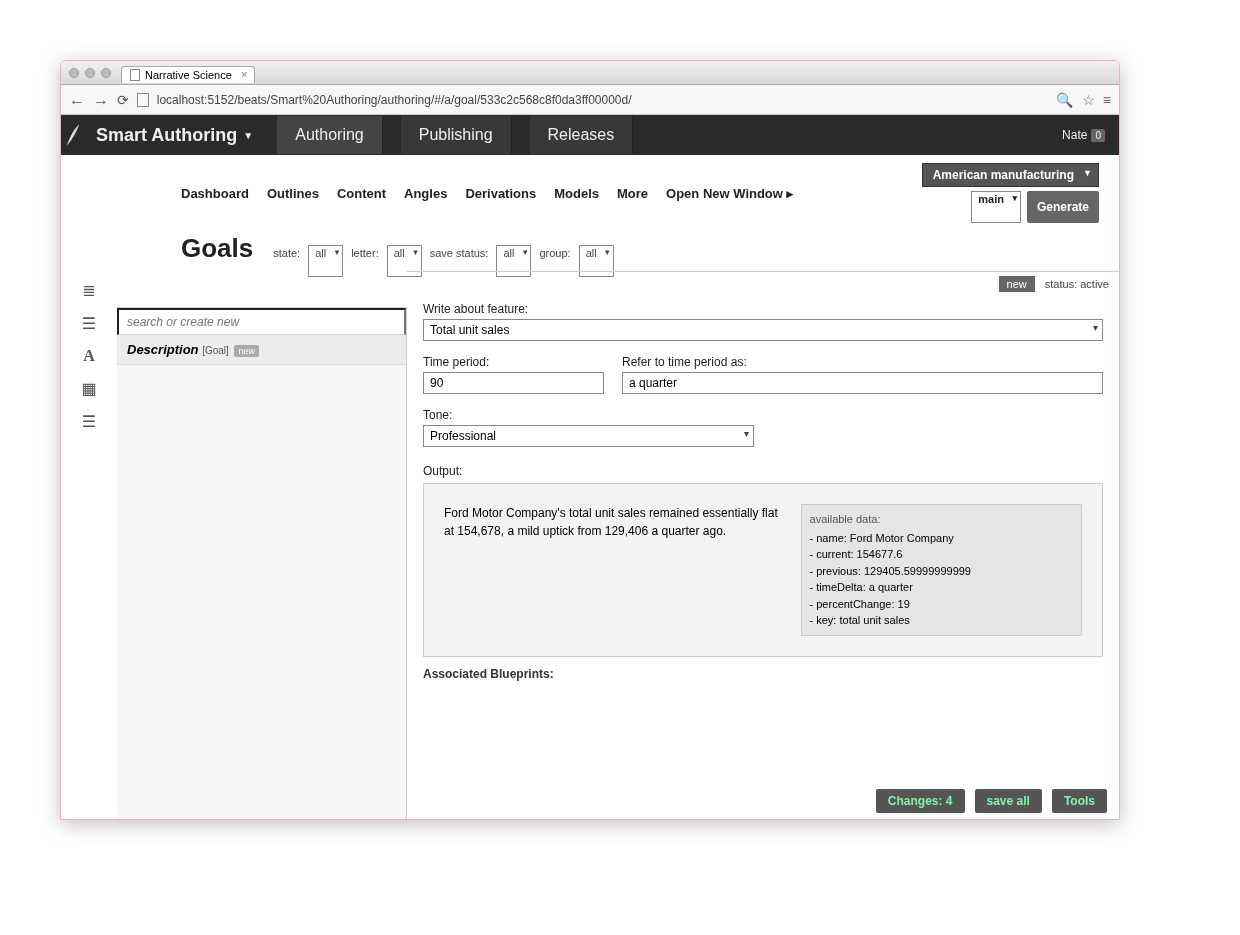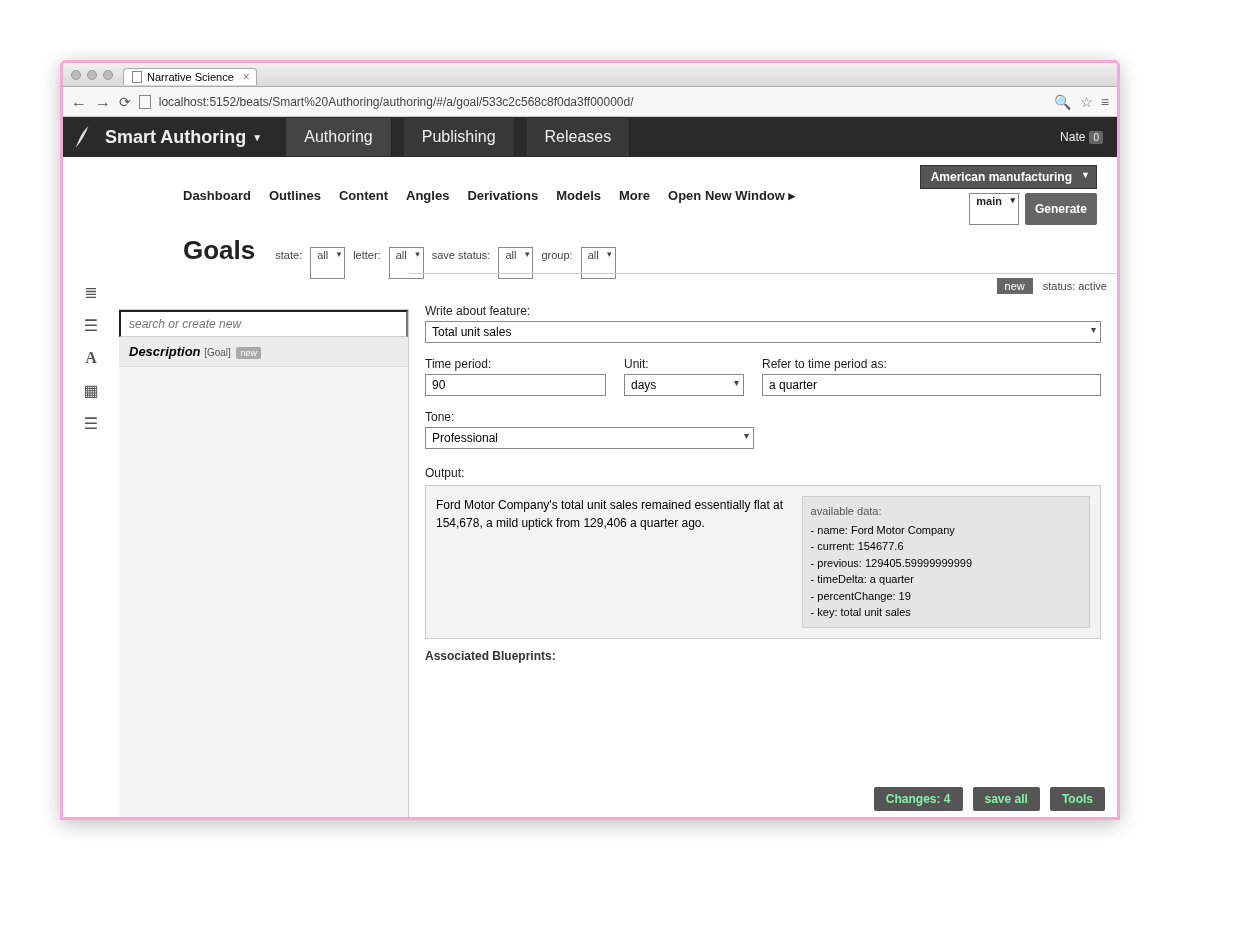--- a/index.html
+++ b/index.html
@@ -1,35 +1,35 @@
 <!DOCTYPE html>
 <html><head>
 <meta charset="utf-8">
 <style>
 * { box-sizing: border-box; margin: 0; padding: 0; font-family: Arial, Helvetica, sans-serif; }
 body { background: #fff; width: 1240px; height: 935px; padding: 60px; }
-.window { width: 1060px; height: 760px; border: 3px solid #f9a8d4; border-radius: 6px 6px 0 0; box-shadow: 0 4px 20px rgba(0,0,0,0.25); overflow: hidden; background: #fff; position: relative; }
+.window { width: 1060px; height: 760px; border: 1px solid #f9a8d4; border-radius: 6px 6px 0 0; box-shadow: 0 4px 20px rgba(0,0,0,0.25); overflow: hidden; background: #fff; position: relative; }
 .titlebar { height: 24px; background: linear-gradient(#f0f0f0,#d9d9d9); border-bottom: 1px solid #aaa; display: flex; align-items: center; padding: 0 8px; }
 .traffic { display: flex; gap: 6px; margin-right: 10px; }
 .traffic span { width: 10px; height: 10px; border-radius: 50%; background: #bbb; border: 1px solid #999; }
 .tab { background: #fff; border: 1px solid #aaa; border-bottom: none; border-radius: 4px 4px 0 0; padding: 2px 22px 2px 8px; font-size: 11px; display: flex; align-items: center; gap: 5px; position: relative; top: 2px; }
 .tab .pageicon { width: 10px; height: 12px; border: 1px solid #888; display: inline-block; }
 .tab .x { color: #888; font-size: 12px; position: absolute; right: 6px; }
 .addrbar { height: 30px; display: flex; align-items: center; padding: 0 8px; gap: 8px; border-bottom: 1px solid #ccc; background: #f7f7f7; }
 .nav-arrow { font-size: 16px; color: #555; cursor: pointer; }
 .reload { font-size: 14px; color: #555; cursor: pointer; }
 .url-prefix { width: 12px; height: 14px; border: 1px solid #888; display: inline-block; }
 .url { flex: 1; font-size: 12px; color: #444; }
 .addr-right { display: flex; gap: 8px; align-items: center; color: #666; }
 .addr-right span { font-size: 14px; }
-.app-header { height: 40px; background: #2a2a2a; display: flex; align-items: center; color: #eee; padding: 0 14px 0 10px; font-size: 15px; }
+.app-header { height: 40px; background: #2a2a2a; display: flex; align-items: center; color: #eee; padding: 0 14px 0 3px; font-size: 15px; }
 .feather { width: 18px; height: 26px; margin-right: 14px; }
 .brand { font-weight: bold; font-size: 18px; margin-right: 6px; }
 .brand-caret { font-size: 10px; margin-right: 24px; }
-.topnav { display: flex; gap: 12px; }
+.topnav { display: flex; gap: 18px; }
 .topnav div { padding: 10px 18px; font-size: 16px; cursor: pointer; background: #383838; border-right: 1px solid #222; }
 .topnav div.active { background: #444; }
 .user { margin-left: auto; font-size: 12px; display: flex; align-items: center; gap: 4px; }
 .user .badge { background: #666; padding: 1px 4px; border-radius: 2px; font-size: 10px; }
 .subnav { padding: 8px 0 6px 120px; display: flex; align-items: center; gap: 18px; font-size: 13px; font-weight: bold; color: #222; }
 .subnav .right { margin-left: auto; margin-right: 20px; display: flex; flex-direction: column; align-items: flex-end; gap: 4px; }
 .proj-select { background: #555; color: #fff; padding: 4px 24px 4px 10px; border: 1px solid #333; font-size: 12px; font-weight: bold; position: relative; }
 .proj-select::after { content: "▼"; position: absolute; right: 6px; font-size: 9px; }
 .gen-row { display: flex; gap: 6px; }
 .mini-select { border: 1px solid #888; padding: 1px 16px 17px 6px; font-size: 11px; background: #fff; position: relative; }
@@ -55,21 +55,21 @@
 .row { display: flex; gap: 18px; margin-bottom: 14px; }
 .col { flex: 1; display: flex; flex-direction: column; }
 .col.narrow { flex: 0 0 120px; }
 label { font-size: 12px; color: #222; margin-bottom: 3px; }
 .sel, .inp { border: 1px solid #888; padding: 3px 18px 3px 6px; font-size: 12px; background: #fff; position: relative; height: 22px; }
 .sel::after { content: "▾"; position: absolute; right: 4px; top: 2px; font-size: 10px; color: #444; }
 .slider-wrap { position: relative; height: 18px; }
 .slider-track { position: absolute; top: 8px; left: 0; right: 0; height: 3px; background: #888; border-radius: 2px; }
 .slider-thumb { position: absolute; top: 2px; left: 55%; width: 14px; height: 14px; background: #fff; border: 2px solid #666; border-radius: 50%; }
 .slider-val { font-size: 12px; font-weight: bold; margin-top: 4px; }
-.output-box { border: 1px solid #ccc; background: #f3f3f3; padding: 10px; display: flex; gap: 14px; font-size: 12px; margin-top: 4px; }
+.output-box { border: 1px solid #ccc; background: #f3f3f3; padding: 20px; display: flex; gap: 14px; font-size: 12px; margin-top: 4px; }
 .output-text { flex: 1.3; line-height: 1.5; }
 .avail { flex: 1; background: #e5e5e5; border: 1px solid #ccc; padding: 6px 8px; font-size: 11px; line-height: 1.5; }
 .avail .hdr { color: #555; margin-bottom: 2px; }
 .footer { position: absolute; bottom: 0; right: 12px; display: flex; gap: 10px; padding: 6px 0; }
 .footer .btn { background: #555; color: #86efac; border: none; padding: 5px 12px; font-size: 12px; font-weight: bold; border-radius: 2px; }
 .assoc { font-size: 12px; font-weight: bold; color: #333; margin-top: 10px; }
 </style>
 </head>
 <body>
 
@@ -181,24 +181,20 @@
             <label>Write about feature:</label>
             <div class="sel">Total unit sales</div>
           </div>
         </div>
 
         <div class="row">
           <div class="col narrow">
             <label>Time period:</label>
             <input class="inp" value="90" style="">
           </div>
-          <div class="col narrow">
-            <label>Unit:</label>
-            <div class="sel">days</div>
-          </div>
           <div class="col">
             <label>Refer to time period as:</label>
             <input class="inp" value="a quarter" style="">
           </div>
         </div>
 
 
         <div class="row">
           <div class="col">
             <label>Tone:</label>

